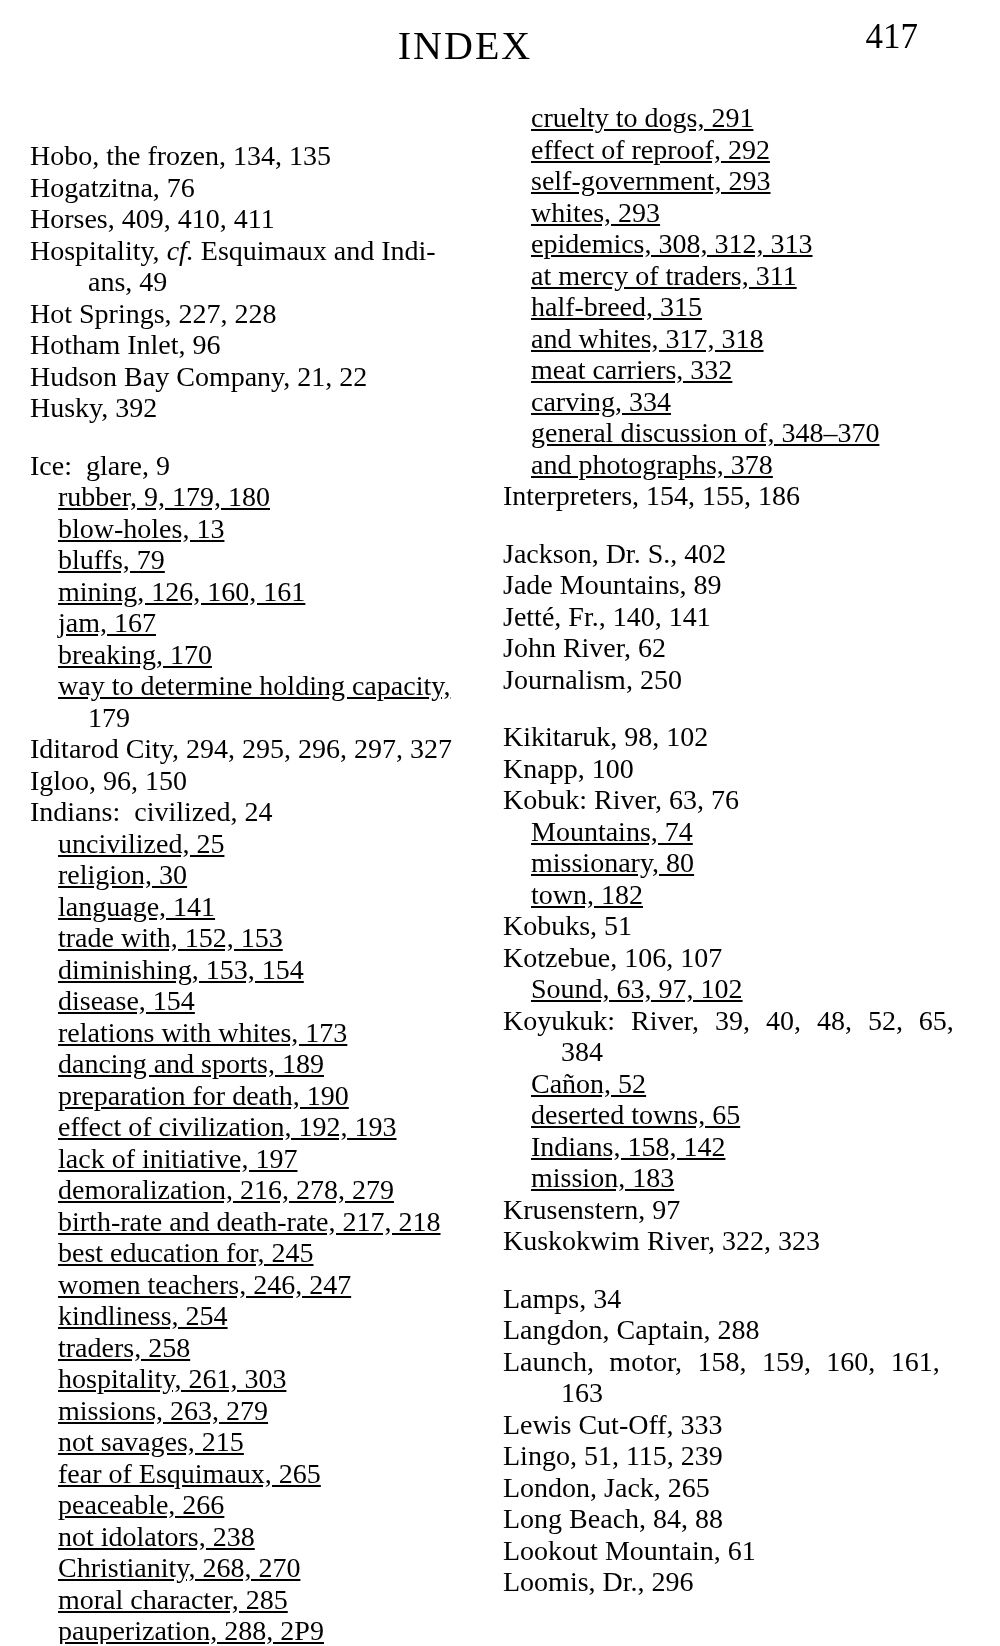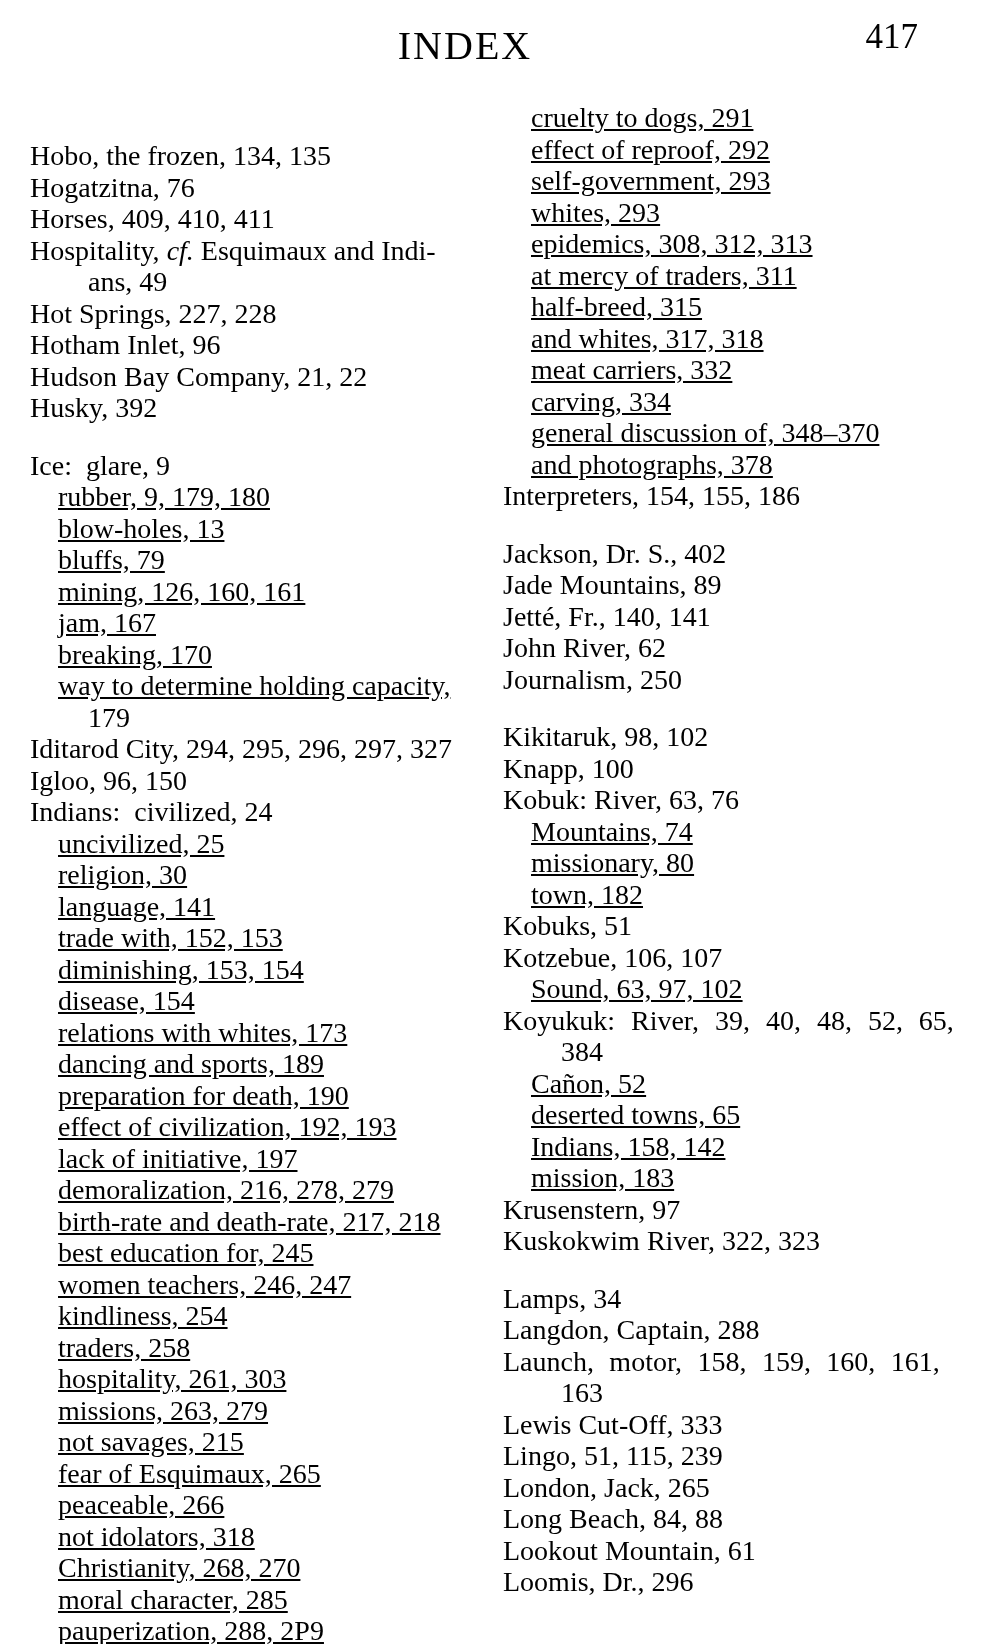--- a/index.html
+++ b/index.html
@@ -112,21 +112,21 @@
         <div class="line indent-1">birth-rate and death-rate, 217, 218</div>
         <div class="line indent-1">best education for, 245</div>
         <div class="line indent-1">women teachers, 246, 247</div>
         <div class="line indent-1">kindliness, 254</div>
         <div class="line indent-1">traders, 258</div>
         <div class="line indent-1">hospitality, 261, 303</div>
         <div class="line indent-1">missions, 263, 279</div>
         <div class="line indent-1">not savages, 215</div>
         <div class="line indent-1">fear of Esquimaux, 265</div>
         <div class="line indent-1">peaceable, 266</div>
-        <div class="line indent-1">not idolators, 318</div>
+        <div class="line indent-1">not idolators, 238</div>
         <div class="line indent-1">Christianity, 268, 270</div>
         <div class="line indent-1">moral character, 285</div>
         <div class="line indent-1">pauperization, 288, 2P9</div>
       </div>
     <div class="column column-right" id="col-right">
         <div class="line indent-1">cruelty to dogs, 291</div>
         <div class="line indent-1">effect of reproof, 292</div>
         <div class="line indent-1">self-government, 293</div>
         <div class="line indent-1">whites, 293</div>
         <div class="line indent-1">epidemics, 308, 312, 313</div>

